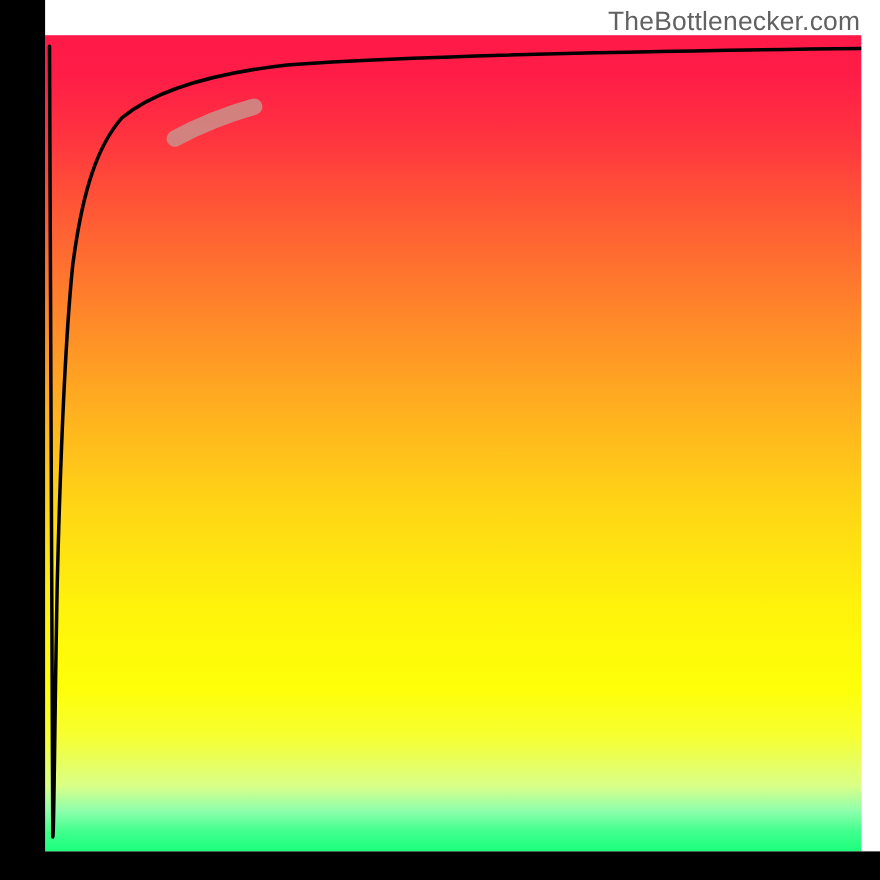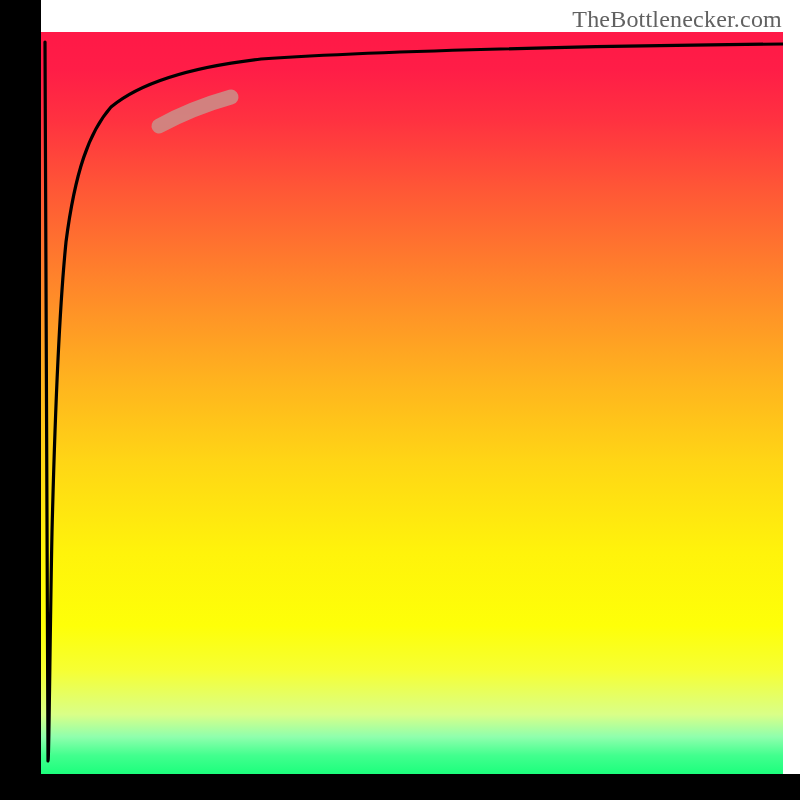--- a/index.html
+++ b/index.html
@@ -36,21 +36,21 @@
       #d9ff88 92%,
       #8fffad 95%,
       #42ff8e 97.5%,
       #1cff7c 100%
     );
   }
   .attribution {
     position: absolute;
     top: 6px;
     right: 18px;
-    font-family: Liberation Serif, serif;
+    font-family: Liberation Sans, sans-serif;
     font-size: 24px;
     color: #616161;
     font-weight: 400;
     letter-spacing: 0.2px;
   }
   .axis-left {
     position: absolute;
     left: 0;
     top: 0;
     width: 41px;

